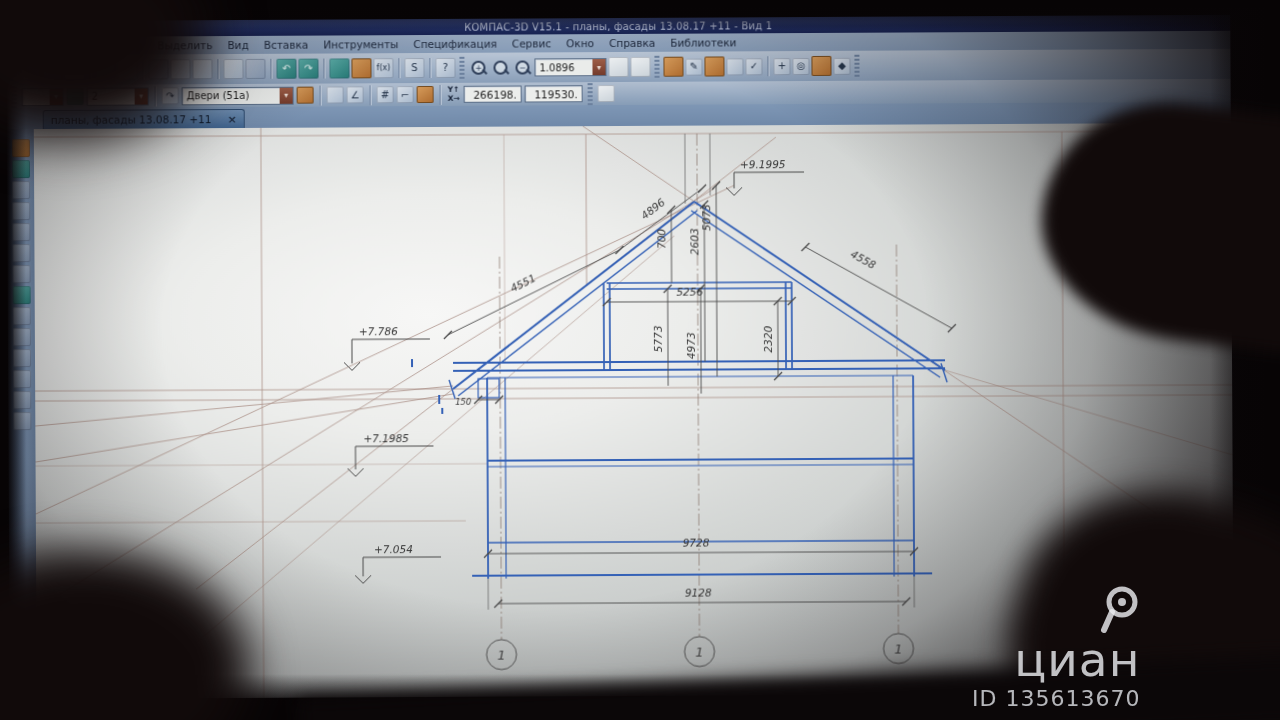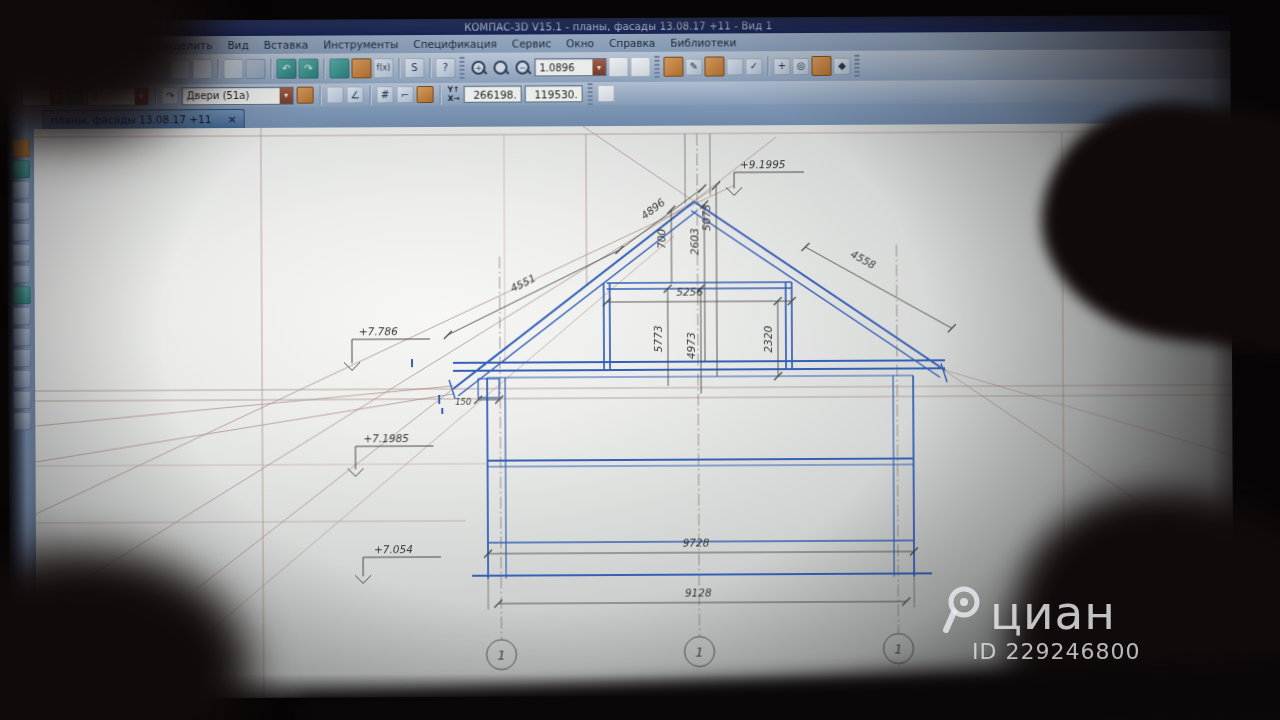--- a/index.html
+++ b/index.html
@@ -90,21 +90,21 @@
   .blob-chair{left:1042px;top:104px;width:270px;height:235px;border-radius:48% 0 0 55% / 52% 0 0 48%;
               transform:rotate(7deg);filter:blur(7px);}
   .blob-tl{left:-70px;top:-70px;width:280px;height:210px;border-radius:50%;filter:blur(26px);}
   .blob-bl{left:-80px;bottom:-70px;width:330px;height:240px;border-radius:50%;filter:blur(22px);}
   .blob-br{right:-90px;bottom:-80px;width:360px;height:300px;border-radius:45%;transform:rotate(18deg);filter:blur(16px);}
   .strip-bottom{left:300px;bottom:-28px;width:1020px;height:72px;transform:rotate(-2.6deg);
                 filter:blur(9px);z-index:7;background:#0b0708;position:absolute;}
 
   
   .watermark{position:absolute;left:940px;top:580px;z-index:9;color:rgba(233,234,238,0.82);}
-  .wm-row{display:flex;align-items:flex-end;}
+  .wm-row{display:flex;align-items:flex-end;flex-direction:column;}
   .wm-brand{font-size:47px;font-weight:500;letter-spacing:1px;line-height:1;margin-left:8px;}
   .wm-id{font-size:22px;letter-spacing:1px;margin-top:3px;margin-left:32px;color:rgba(225,227,232,0.8);}
 </style>
 </head>
 <body>
 
 <div class="screen">
 
   <div class="titlebar">
     <span>КОМПАС-3D V15.1 - планы, фасады 13.08.17 +11 - Вид 1</span>
@@ -497,14 +497,14 @@
 
 <div class="watermark">
   <div class="wm-row">
     <svg width="42" height="56" viewBox="0 0 42 56">
       <circle cx="24" cy="22" r="13" fill="none" stroke="rgba(233,234,238,0.82)" stroke-width="5"></circle>
       <circle cx="24" cy="22" r="4" fill="rgba(233,234,238,0.82)"></circle>
       <line x1="14" y1="32" x2="6" y2="50" stroke="rgba(233,234,238,0.82)" stroke-width="6" stroke-linecap="round"></line>
     </svg>
     <span class="wm-brand">циан</span>
   </div>
-  <div class="wm-id">ID 229246800</div>
+  <div class="wm-id">ID 135613670</div>
 </div>
 
 </body></html>

